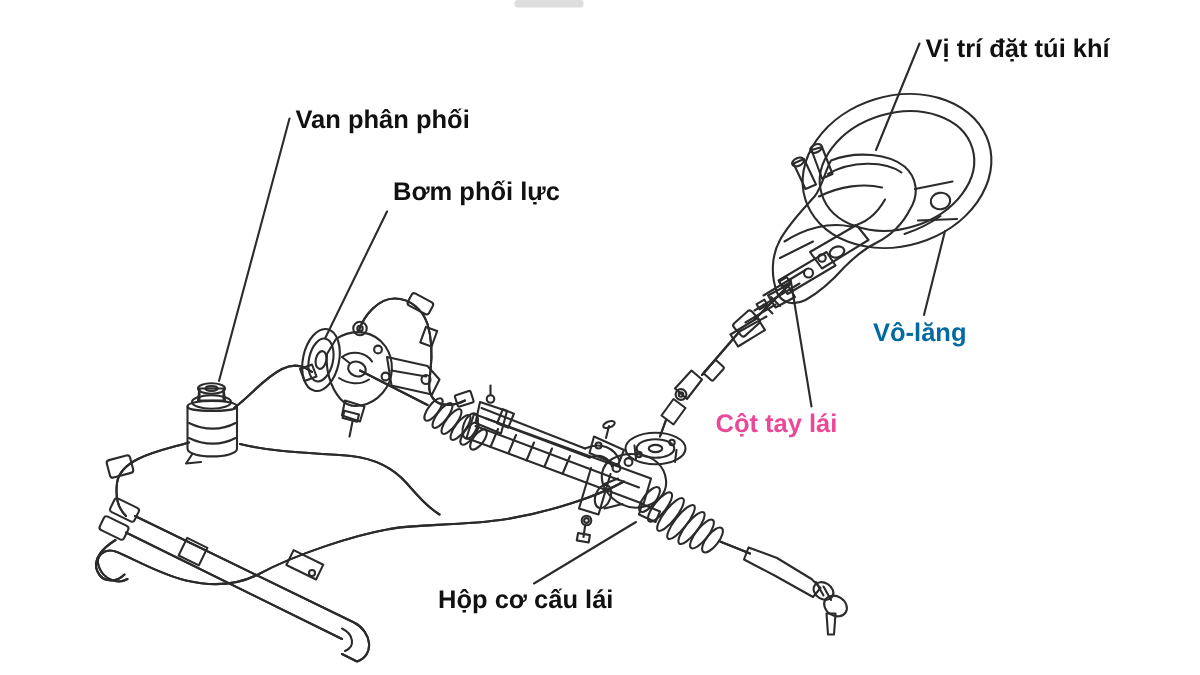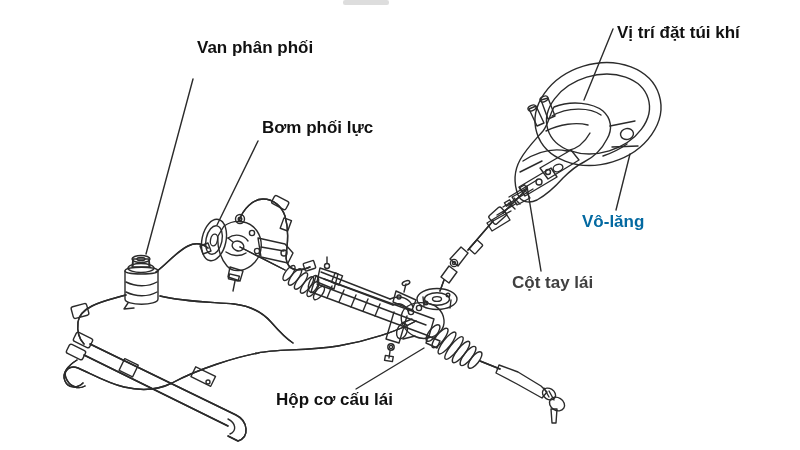--- a/index.html
+++ b/index.html
@@ -223,20 +223,20 @@
         <line x1="193" y1="79" x2="146" y2="254" stroke="#2b2b2b" stroke-width="1.3"></line>
         <line x1="258" y1="141" x2="217" y2="225" stroke="#2b2b2b" stroke-width="1.3"></line>
         <line x1="613" y1="29" x2="584" y2="100" stroke="#2b2b2b" stroke-width="1.3"></line>
         <line x1="616" y1="210" x2="630" y2="154" stroke="#2b2b2b" stroke-width="1.3"></line>
         <line x1="541" y1="271" x2="527" y2="186" stroke="#2b2b2b" stroke-width="1.3"></line>
         <line x1="356" y1="389" x2="424" y2="348" stroke="#2b2b2b" stroke-width="1.3"></line>
       </g>
   </svg>
 
   <div id="labels-layer">
-      <div class="part-label" style="left: 197px; top: 38px; color: rgb(17, 17, 17);">Van phân phối</div>
+      <div class="part-label" style="left: 197px; top: 70px; color: rgb(17, 17, 17);">Van phân phối</div>
       <div class="part-label" style="left: 262px; top: 118px; color: rgb(17, 17, 17);">Bơm phối lực</div>
       <div class="part-label" style="left: 617px; top: 23px; color: rgb(17, 17, 17);">Vị trí đặt túi khí</div>
       <div class="part-label" style="left: 582px; top: 212px; color: #0369a1;">Vô-lăng</div>
-      <div class="part-label" style="left: 512px; top: 273px; color: #404040;">Cột tay lái</div>
-      <div class="part-label" style="left: 276px; top: 390px; color: rgb(17, 17, 17);">Hộp cơ cấu lái</div>
+      <div class="part-label" style="left: 477px; top: 273px; color: #ec4899;">Cột tay lái</div>
+      <div class="part-label" style="left: 292px; top: 390px; color: rgb(17, 17, 17);">Hộp cơ cấu lái</div>
     </div>
 </div>
 
 </body></html>

